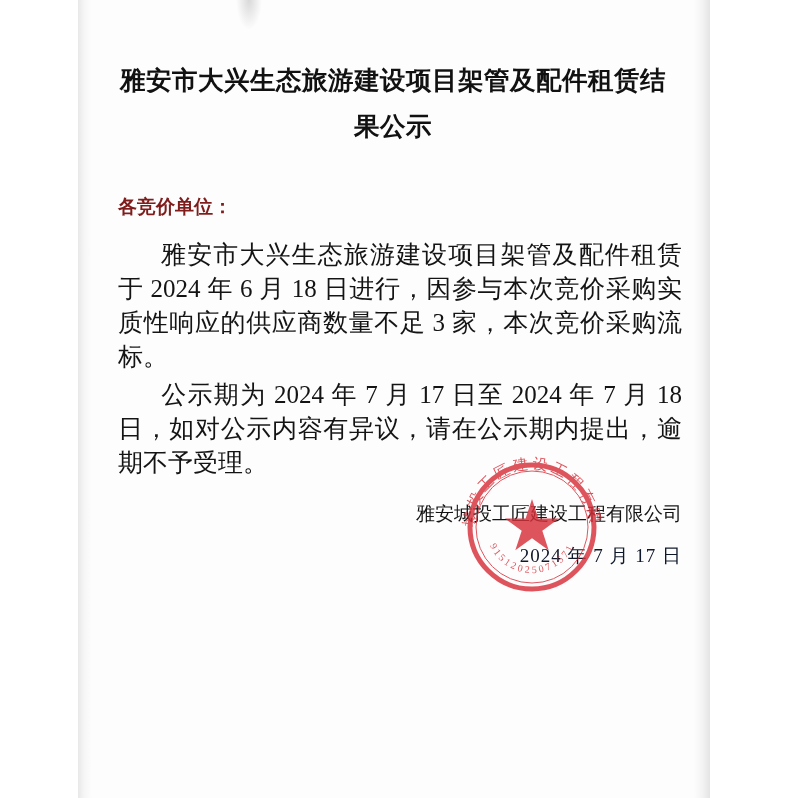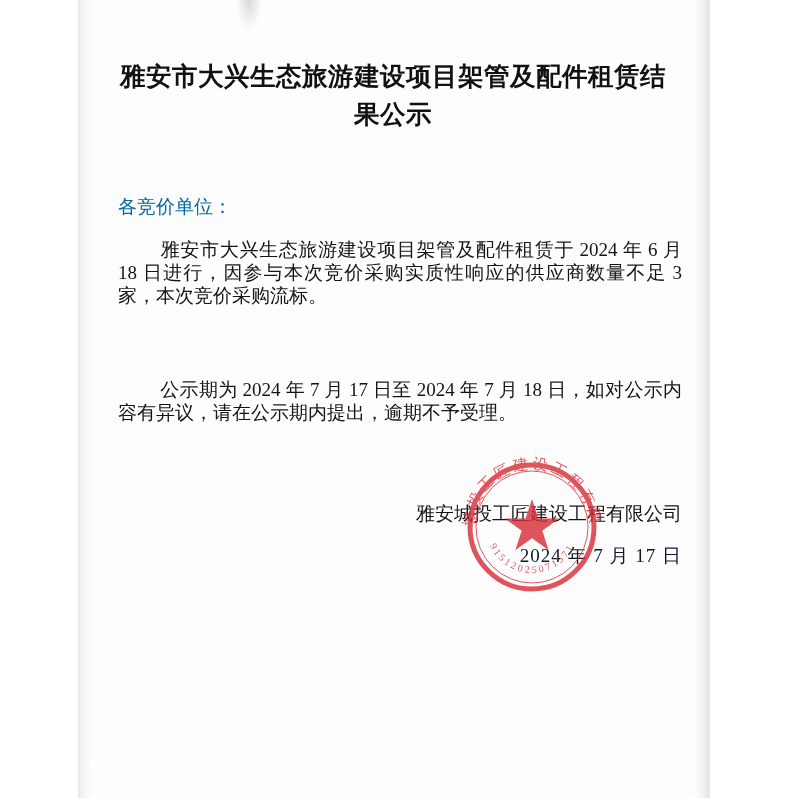--- a/index.html
+++ b/index.html
@@ -74,40 +74,41 @@
   }
 
   .doc-title {
     position: absolute;
     left: 108px;
     top: 58px;
     width: 570px;
     text-align: center;
     font-size: 25.5px;
     font-weight: bold;
-    line-height: 38px;
+    line-height: 46px;
     letter-spacing: 0.5px;
     color: #111111;
   }
 
   .salutation {
     position: absolute;
     left: 118px;
     top: 192px;
     font-size: 19px;
     line-height: 30px;
-    color: #0369a1;
+    color: #7f1d1d;
+    font-weight: bold;
   }
 
   .body-block {
     position: absolute;
     left: 118px;
     width: 564px;
-    font-size: 19px;
-    line-height: 23px;
+    font-size: 25px;
+    line-height: 34px;
     text-align: justify;
     text-justify: inter-ideograph;
     color: #141414;
   }
   .para1 { top: 238px; }
   .para2 { top: 378px; }
   .indent { display: inline-block; width: 42px; }
 
   .signature {
     position: absolute;

